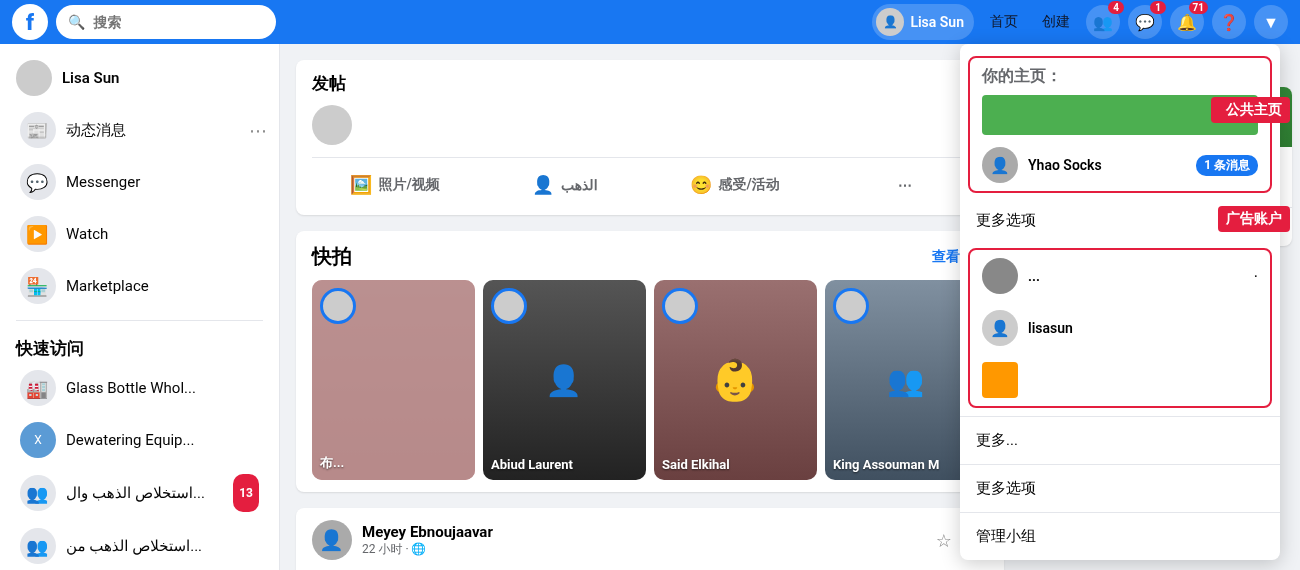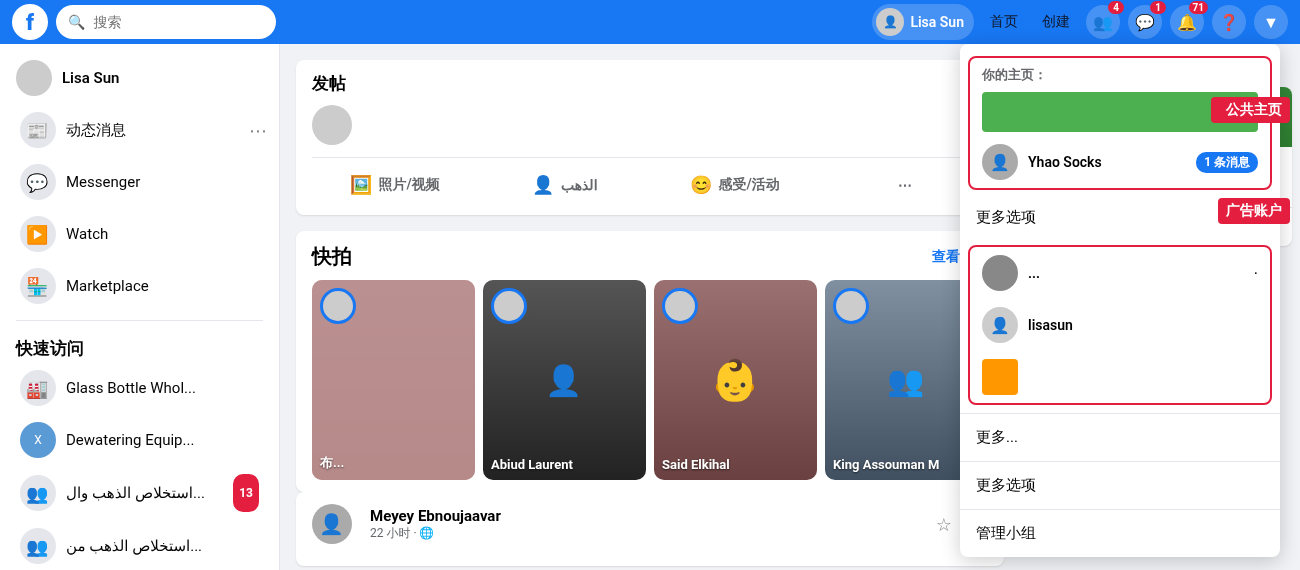--- a/index.html
+++ b/index.html
@@ -30,21 +30,21 @@
       border-radius: 20px;
       height: 34px;
       display: flex;
       align-items: center;
       padding: 0 12px;
       gap: 8px;
       width: 220px;
     }
     .search-bar input {
       border: none; outline: none; background: transparent;
-      font-size: 14px; color: #a16207; width: 100%;
+      font-size: 14px; color: #a16207; width: 100%; font-weight: bold;
     }
     .search-icon { color: #888; font-size: 14px; }
     .header-right {
       margin-left: auto;
       display: flex;
       align-items: center;
       gap: 8px;
     }
     .user-chip {
       display: flex; align-items: center; gap: 6px;
@@ -170,20 +170,21 @@
       font-size: 14px; font-weight: 600; color: #65676b;
       flex: 1; justify-content: center;
     }
     .action-icon { font-size: 18px; }
 
     
     .stories-section {
       background: white;
       border-radius: 8px;
       padding: 12px 16px;
+      margin-bottom: 16px;
       box-shadow: 0 1px 2px rgba(0,0,0,0.1);
     }
     .stories-header {
       display: flex; align-items: center; justify-content: space-between;
       margin-bottom: 10px;
     }
     .stories-title { font-size: 20px; font-weight: 700; }
     .stories-viewall { color: #1877f2; font-size: 14px; font-weight: 600; cursor: pointer; }
     .stories-grid {
       display: flex; gap: 8px;
@@ -212,21 +213,21 @@
       padding: 12px 16px;
       margin-bottom: 16px;
       box-shadow: 0 1px 2px rgba(0,0,0,0.1);
     }
     .post-header {
       display: flex; align-items: center; gap: 10px; margin-bottom: 10px;
     }
     .post-avatar {
       width: 40px; height: 40px; border-radius: 50%; background: #ccc; flex-shrink: 0;
     }
-    .post-meta { flex: 1; margin-left: 8px; }
+    .post-meta { flex: 1; }
     .post-author { font-size: 15px; font-weight: 700; }
     .post-time { font-size: 12px; color: #65676b; }
     .post-dots { color: #888; font-size: 18px; cursor: pointer; }
     .post-star { color: #888; font-size: 18px; cursor: pointer; margin-right: 8px; }
 
     
     .right-panel {
       width: 280px;
       background: #f0f2f5;
       overflow-y: auto;
@@ -269,21 +270,21 @@
       z-index: 200;
       padding: 4px 0;
     }
     .dropdown-section {
       border: 2px solid #e41e3f;
       margin: 8px;
       border-radius: 8px;
       overflow: hidden;
     }
     .dropdown-section-title {
-      font-size: 13px; font-weight: 700; color: #65676b;
+      font-size: 16px; font-weight: 700; color: #65676b;
       padding: 8px 12px 4px;
     }
     .dropdown-item {
       display: flex; align-items: center; gap: 10px;
       padding: 8px 12px; cursor: pointer;
     }
     .dropdown-item-avatar {
       width: 36px; height: 36px; border-radius: 50%; background: #ccc;
       overflow: hidden; flex-shrink: 0;
       display: flex; align-items: center; justify-content: center;
@@ -526,13 +527,13 @@
   <div class="dropdown-divider"></div>
   <div class="dropdown-menu-item">更多...</div>
   <div class="dropdown-divider"></div>
   <div class="dropdown-menu-item">更多选项</div>
   <div class="dropdown-divider"></div>
   <div class="dropdown-menu-item">管理小组</div>
 
 </div>
 
 <div class="annotation-label" style="right: 10px; top: 97px; padding-left: 15px;">公共主页</div>
-<div class="annotation-label" style="right: 10px; top: 198px;">广告账户</div>
+<div class="annotation-label" style="right: 10px; top: 206px;">广告账户</div>
 
 </body></html>

